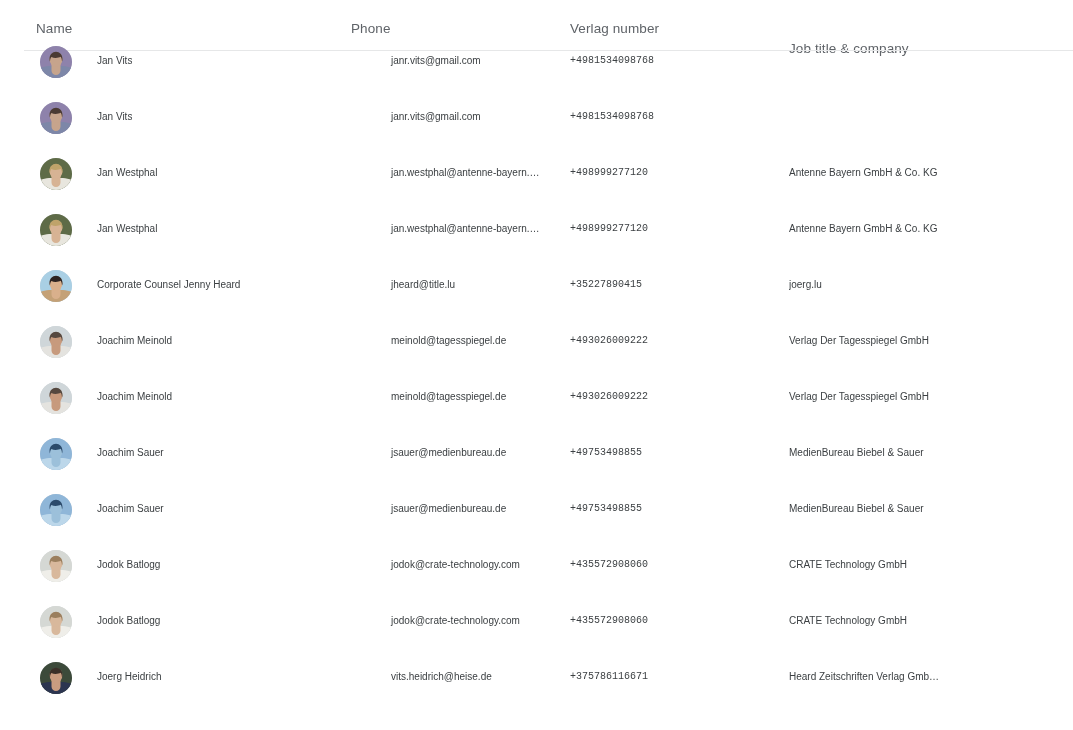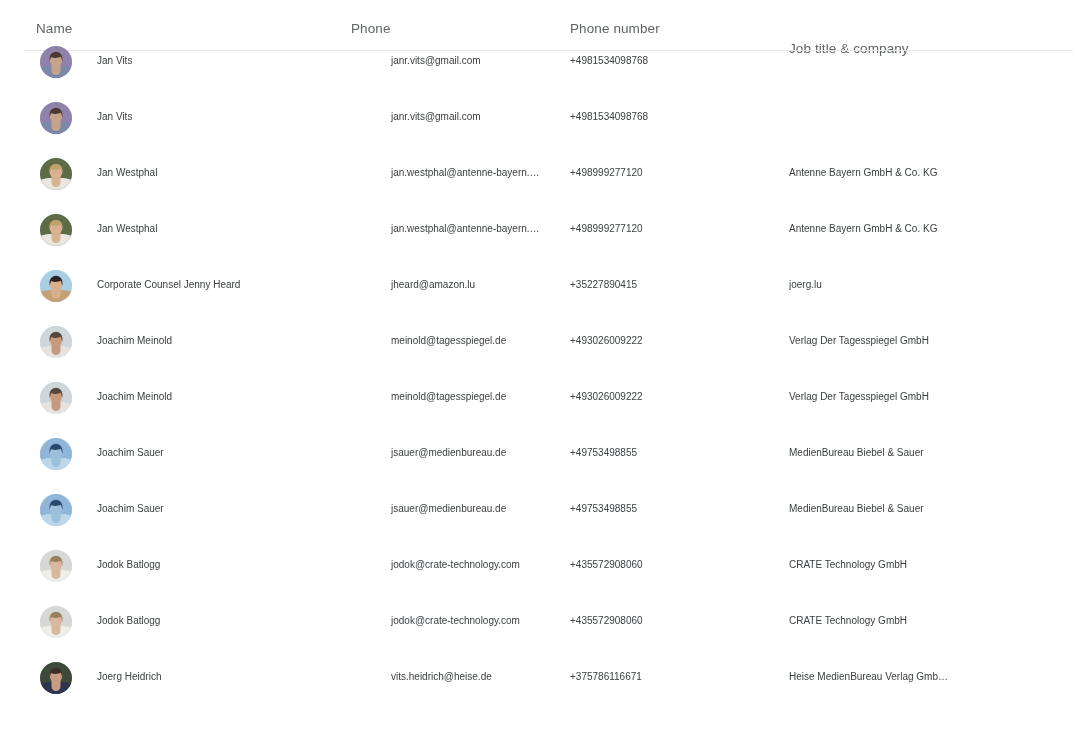--- a/index.html
+++ b/index.html
@@ -84,34 +84,34 @@
     top: 17px;
     font-size: 10px;
     line-height: 20px;
     color: #3c4043;
     white-space: nowrap;
     overflow: hidden;
     text-overflow: ellipsis;
   }
   .cell.c-name  { left: 97px;  max-width: 246px; }
   .cell.c-email { left: 351px; max-width: 208px; padding-left: 40px; }
-  .cell.c-phone { left: 570px; max-width: 210px; }
+  .cell.c-phone { left: 570px; max-width: 210px; font-family: Liberation Mono, monospace; }
   .cell.c-job   { left: 789px; max-width: 212px; }
 
   .cell:empty { display: none; }
 </style>
 </head>
 <body>
 
 <div class="contacts-app">
 
   <div class="table-header">
     <div class="hcell col-name">Name</div>
     <div class="hcell col-email">Phone</div>
-    <div class="hcell col-phone">Phone number</div>
+    <div class="hcell col-phone">Verlag number</div>
     <div class="hcell col-job">Job title &amp; company</div>
     <div class="header-divider"></div>
   </div>
 
   <div class="table-body" id="table-body">
       <div class="contact-row">
         <div class="avatar">
           <svg viewBox="0 0 32 32" xmlns="http://www.w3.org/2000/svg">
             <rect x="0" y="0" width="32" height="32" fill="#8e82ab"></rect>
             <path d="M0 22c3-1 6-2 9-2h14c3 0 6 1 9 2v10H0z" fill="#7d87a8"></path>
@@ -172,21 +172,21 @@
         <div class="avatar">
           <svg viewBox="0 0 32 32" xmlns="http://www.w3.org/2000/svg">
             <rect x="0" y="0" width="32" height="32" fill="#a9cfe4"></rect>
             <path d="M0 22c3-1 6-2 9-2h14c3 0 6 1 9 2v10H0z" fill="#c4a177"></path>
             <path d="M11.5 17h9v7.5a4.5 4.5 0 0 1-9 0z" fill="#d9b08c"></path>
             <ellipse cx="16" cy="13.6" rx="6.4" ry="7.4" fill="#d9b08c"></ellipse>
             <path d="M9.5 13.2c0-4.6 2.9-7.4 6.5-7.4s6.5 2.8 6.5 7.4c0 .8-.2 1.6-.5 2.2-.2-2.4-.6-3.8-1.4-4.6-2 1.3-6.6 1.6-9.2.3-.8.9-1.2 2.2-1.4 4.3-.3-.6-.5-1.4-.5-2.2z" fill="#2d2422"></path>
           </svg>
         </div>
         <div class="cell c-name">Corporate Counsel Jenny Heard</div>
-        <div class="cell c-email">jheard@amazon.lu</div>
+        <div class="cell c-email">jheard@title.lu</div>
         <div class="cell c-phone">+35227890415</div>
         <div class="cell c-job">joerg.lu</div>
       </div>
       <div class="contact-row">
         <div class="avatar">
           <svg viewBox="0 0 32 32" xmlns="http://www.w3.org/2000/svg">
             <rect x="0" y="0" width="32" height="32" fill="#cfd6d9"></rect>
             <path d="M0 22c3-1 6-2 9-2h14c3 0 6 1 9 2v10H0z" fill="#e4e3df"></path>
             <path d="M11.5 17h9v7.5a4.5 4.5 0 0 1-9 0z" fill="#c79a7d"></path>
             <ellipse cx="16" cy="13.6" rx="6.4" ry="7.4" fill="#c79a7d"></ellipse>
@@ -279,17 +279,17 @@
             <rect x="0" y="0" width="32" height="32" fill="#3c4a3a"></rect>
             <path d="M0 22c3-1 6-2 9-2h14c3 0 6 1 9 2v10H0z" fill="#2c3550"></path>
             <path d="M11.5 17h9v7.5a4.5 4.5 0 0 1-9 0z" fill="#c99c80"></path>
             <ellipse cx="16" cy="13.6" rx="6.4" ry="7.4" fill="#c99c80"></ellipse>
             <path d="M9.5 13.2c0-4.6 2.9-7.4 6.5-7.4s6.5 2.8 6.5 7.4c0 .8-.2 1.6-.5 2.2-.2-2.4-.6-3.8-1.4-4.6-2 1.3-6.6 1.6-9.2.3-.8.9-1.2 2.2-1.4 4.3-.3-.6-.5-1.4-.5-2.2z" fill="#3a2f28"></path>
           </svg>
         </div>
         <div class="cell c-name">Joerg Heidrich</div>
         <div class="cell c-email">vits.heidrich@heise.de</div>
         <div class="cell c-phone">+375786116671</div>
-        <div class="cell c-job">Heise MedienBureau Verlag Gmb…</div>
+        <div class="cell c-job">Heard Zeitschriften Verlag Gmb…</div>
       </div>
     </div>
 
 </div>
 
 </body></html>

